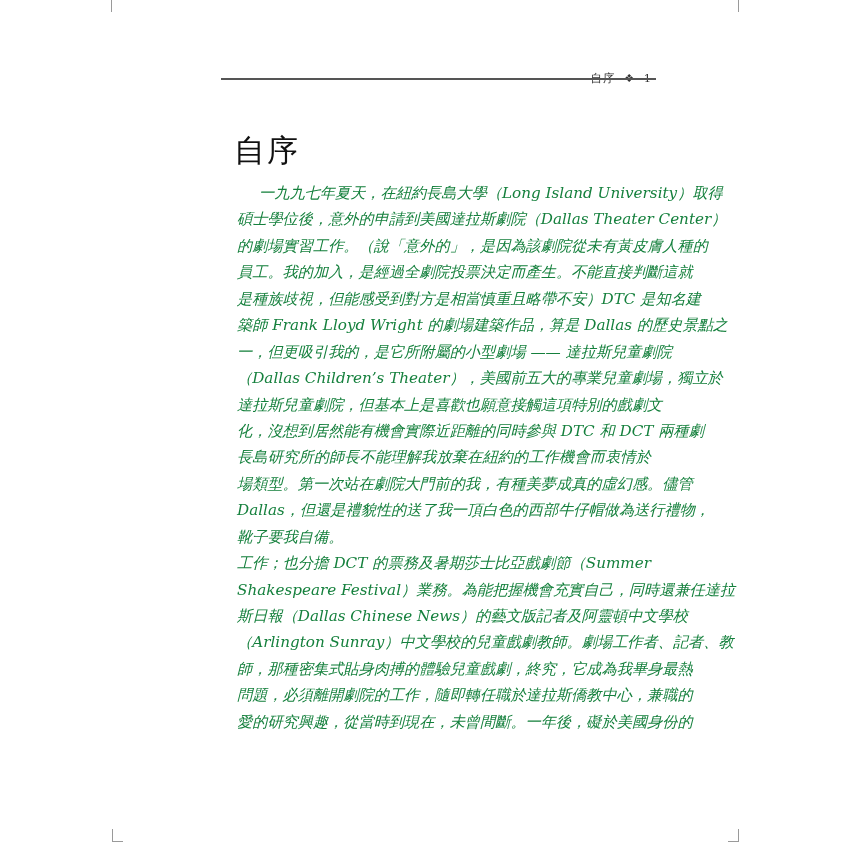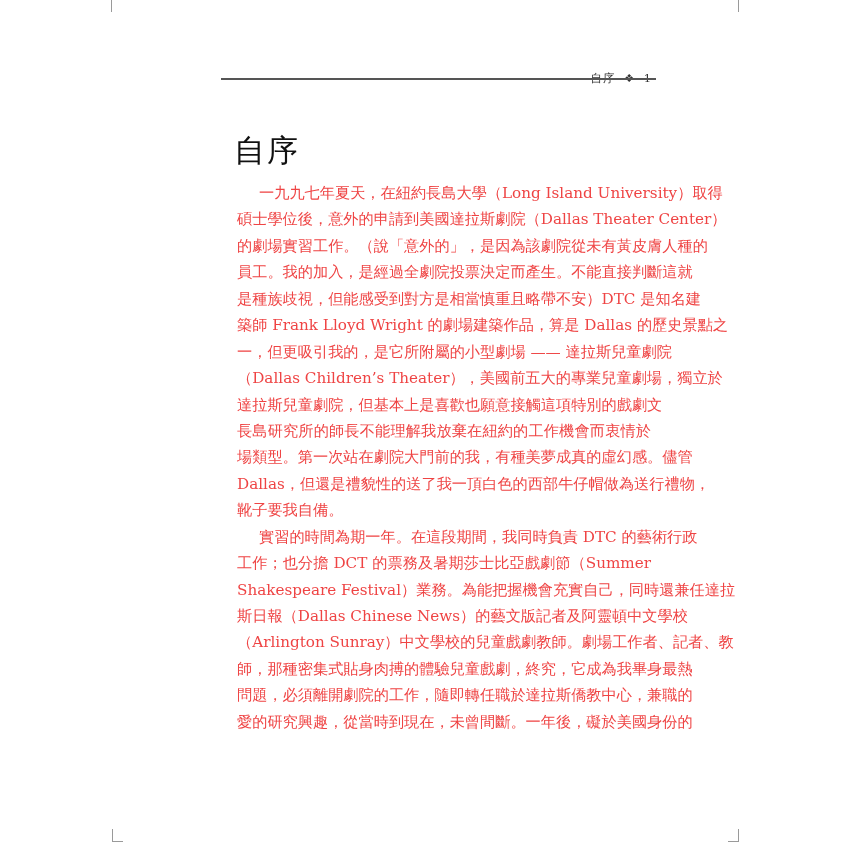--- a/index.html
+++ b/index.html
@@ -62,21 +62,22 @@
     top: 180px;
     width: 414px;
   }
   .line {
     height: 26.45px;
     line-height: 26.45px;
     font-size: 15.2px;
     white-space: nowrap;
     text-align: justify;
     text-align-last: justify;
-    color: #ef4444;
+    color: #15803d;
+    font-style: italic;
   }
   .line.indent {
     padding-left: 22px;
   }
   .line.last {
     text-align-last: left;
   }
 </style>
 </head>
 <body>
@@ -103,27 +104,27 @@
   <div>
     <div class="line indent">一九九七年夏天，在紐約長島大學（Long Island University）取得</div>
     <div class="line">碩士學位後，意外的申請到美國達拉斯劇院（Dallas Theater Center）</div>
     <div class="line">的劇場實習工作。（說「意外的」，是因為該劇院從未有黃皮膚人種的</div>
     <div class="line">員工。我的加入，是經過全劇院投票決定而產生。不能直接判斷這就</div>
     <div class="line">是種族歧視，但能感受到對方是相當慎重且略帶不安）DTC 是知名建</div>
     <div class="line">築師 Frank Lloyd Wright 的劇場建築作品，算是 Dallas 的歷史景點之</div>
     <div class="line">一，但更吸引我的，是它所附屬的小型劇場 —— 達拉斯兒童劇院</div>
     <div class="line">（Dallas Children’s Theater），美國前五大的專業兒童劇場，獨立於</div>
     <div class="line">達拉斯兒童劇院，但基本上是喜歡也願意接觸這項特別的戲劇文</div>
+    <div class="line">化，沒想到居然能有機會實際近距離的同時參與 DTC 和 DCT 兩種劇</div>
     <div class="line">長島研究所的師長不能理解我放棄在紐約的工作機會而衷情於</div>
     <div class="line">場類型。第一次站在劇院大門前的我，有種美夢成真的虛幻感。儘管</div>
     <div class="line">Dallas，但還是禮貌性的送了我一頂白色的西部牛仔帽做為送行禮物，</div>
     <div class="line last">靴子要我自備。</div>
   </div>
   <div>
-    <div class="line indent">實習的時間為期一年。在這段期間，我同時負責 DTC 的藝術行政</div>
     <div class="line">工作；也分擔 DCT 的票務及暑期莎士比亞戲劇節（Summer</div>
     <div class="line">Shakespeare Festival）業務。為能把握機會充實自己，同時還兼任達拉</div>
     <div class="line">斯日報（Dallas Chinese News）的藝文版記者及阿靈頓中文學校</div>
     <div class="line">（Arlington Sunray）中文學校的兒童戲劇教師。劇場工作者、記者、教</div>
     <div class="line">師，那種密集式貼身肉搏的體驗兒童戲劇，終究，它成為我畢身最熱</div>
     <div class="line">問題，必須離開劇院的工作，隨即轉任職於達拉斯僑教中心，兼職的</div>
     <div class="line">愛的研究興趣，從當時到現在，未曾間斷。一年後，礙於美國身份的</div>
   </div>
 </div>
 

